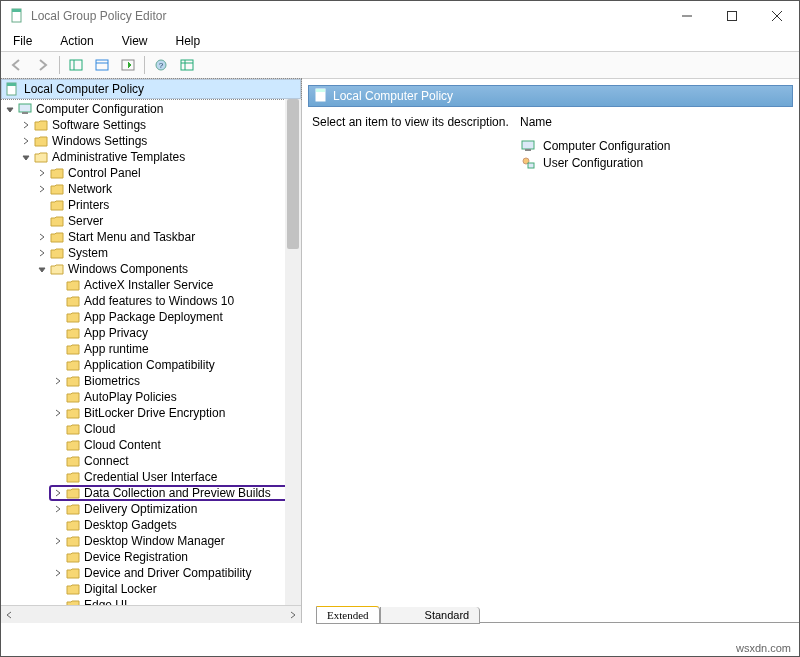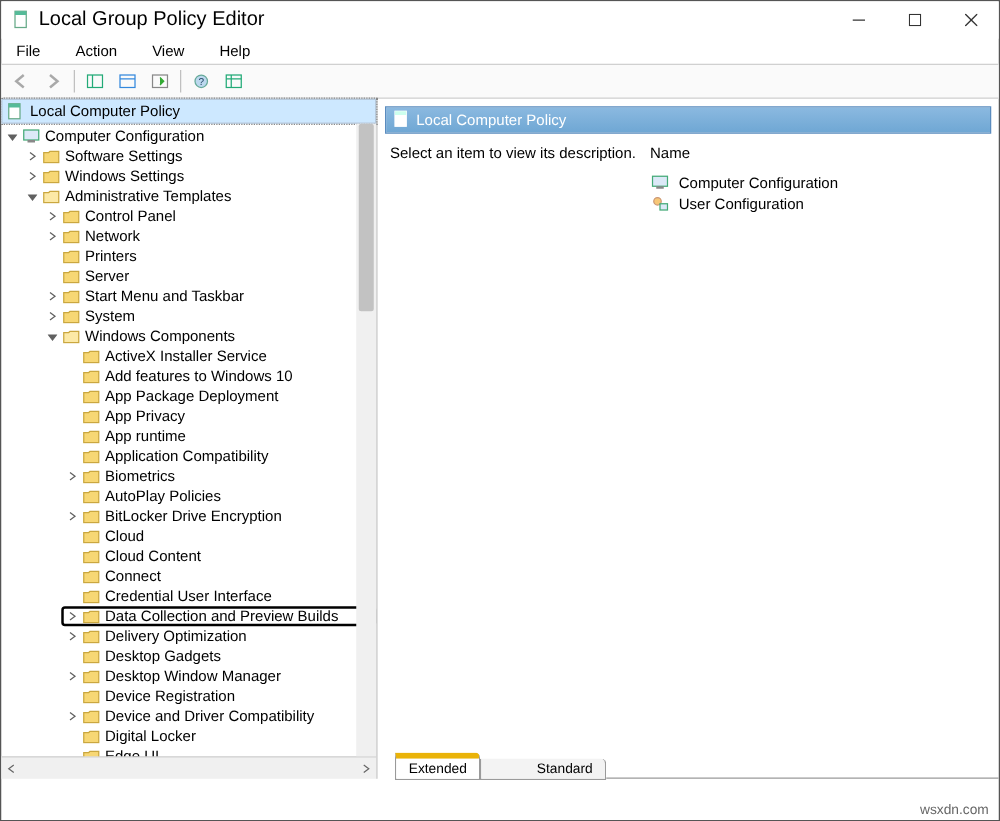--- a/index.html
+++ b/index.html
@@ -1,21 +1,21 @@
 <!DOCTYPE html>
 <html><head>
 <meta charset="utf-8">
 <style>
 * { box-sizing: border-box; margin: 0; padding: 0; font-family: "Segoe UI", Tahoma, sans-serif; }
 body { width: 800px; height: 657px; background: #fff; font-size: 12px; color: #000; border: 1px solid #555; position: relative; }
 
 
 .titlebar { height: 30px; display: flex; align-items: center; padding: 0 0 0 8px; background: #fff; }
 .titlebar .doc-icon { width: 16px; height: 16px; margin-right: 6px; }
-.titlebar .title { flex: 1; font-size: 16px; color: #000000; }
+.titlebar .title { flex: 1; font-size: 12px; color: #737373; }
 .win-btn { width: 45px; height: 30px; display: flex; align-items: center; justify-content: center; }
 .win-btn svg { stroke: #333; stroke-width: 1; fill: none; }
 
 
 .menubar { height: 20px; display: flex; align-items: center; padding: 0 4px; gap: 12px; }
 .menubar span { padding: 2px 8px; }
 
 
 .toolbar { height: 28px; border-top: 1px solid #d0d0d0; border-bottom: 1px solid #d0d0d0; display: flex; align-items: center; padding: 0 4px; gap: 2px; background: #fafafa; }
 .tbtn { width: 24px; height: 22px; border: 1px solid transparent; display: flex; align-items: center; justify-content: center; }
@@ -29,40 +29,40 @@
 .tree-header .doc-icon { width: 14px; height: 14px; margin-right: 4px; }
 .tree { flex: 1; overflow: hidden; padding: 2px 0; position: relative; }
 .tree ul { list-style: none; padding-left: 16px; }
 .tree > ul { padding-left: 2px; }
 .node { display: flex; align-items: center; height: 16px; white-space: nowrap; }
 .expander { width: 14px; height: 14px; display: flex; align-items: center; justify-content: center; }
 .expander svg { stroke: #606060; fill: none; stroke-width: 1; }
 .expander.open svg { fill: #606060; }
 .ficon { width: 16px; height: 14px; margin-right: 3px; display: flex; align-items: center; justify-content: center; }
 .sel { background: #cde8ff; outline: 1px dotted #888; }
-.highlight > .node { border: 2px solid #000000; border-radius: 3px; padding-right: 4px; margin-left: -2px; }
+.highlight > .node { border: 2px solid #4c1d95; border-radius: 3px; padding-right: 4px; margin-left: -2px; }
 
 .tree-scrollbar { position: absolute; right: 0; top: 20px; bottom: 18px; width: 16px; background: #f0f0f0; }
 .tree-scrollbar .thumb { position: absolute; left: 2px; right: 2px; top: 0; height: 150px; background: #c2c2c2; border-radius: 2px; }
 .hscroll { height: 18px; background: #f0f0f0; border-top: 1px solid #d0d0d0; display:flex; align-items:center; }
 .hscroll .arrow { width:16px; height:16px; display:flex; align-items:center; justify-content:center; }
 
 
 .detail-pane { flex: 1; padding: 6px 0 0 6px; display: flex; flex-direction: column; }
 .detail-header { height: 22px; background: linear-gradient(#8bb9e0,#6fa7d4); color: #fff; display: flex; align-items: center; padding: 0 6px; font-size: 12px; border: 1px solid #5a8cbf; margin-right: 6px; }
 .detail-header .doc-icon { margin-right: 6px; }
 .detail-body { flex: 1; display: flex; padding: 8px 4px; }
 .desc-col { width: 208px; font-size: 12px; }
 .list-col { flex: 1; }
 .col-header { font-size: 12px; margin-bottom: 8px; }
 .item { display: flex; align-items: center; height: 17px; gap: 4px; }
 
 .tabs { height: 21px; display: flex; align-items: flex-end; padding-left: 8px; }
 .tab { border: 1px solid #9a9a9a; border-top-right-radius: 4px; border-top: none; padding: 2px 10px; font-size: 11px; background: #fff; position: relative; top: 1px; }
-.tab.active { border-top: 5px solid #eab308; background: #fff; z-index: 2; }
+.tab.active { border-top: 1px solid #eab308; background: #fff; z-index: 2; font-family: Liberation Serif, serif; }
 .tab.inactive { background: #f3f3f3; padding-left: 44px; }
 .tabline { border-top: 1px solid #9a9a9a; flex: 1; margin-bottom: 0; }
 
 .watermark { position: absolute; right: 8px; bottom: 2px; font-size: 11px; color: #666; }
 
 .folder-closed { fill: #f7d774; stroke: #caa73f; }
 .folder-open { fill: #fce9a6; stroke: #caa73f; }
 </style>
 </head>
 <body>

